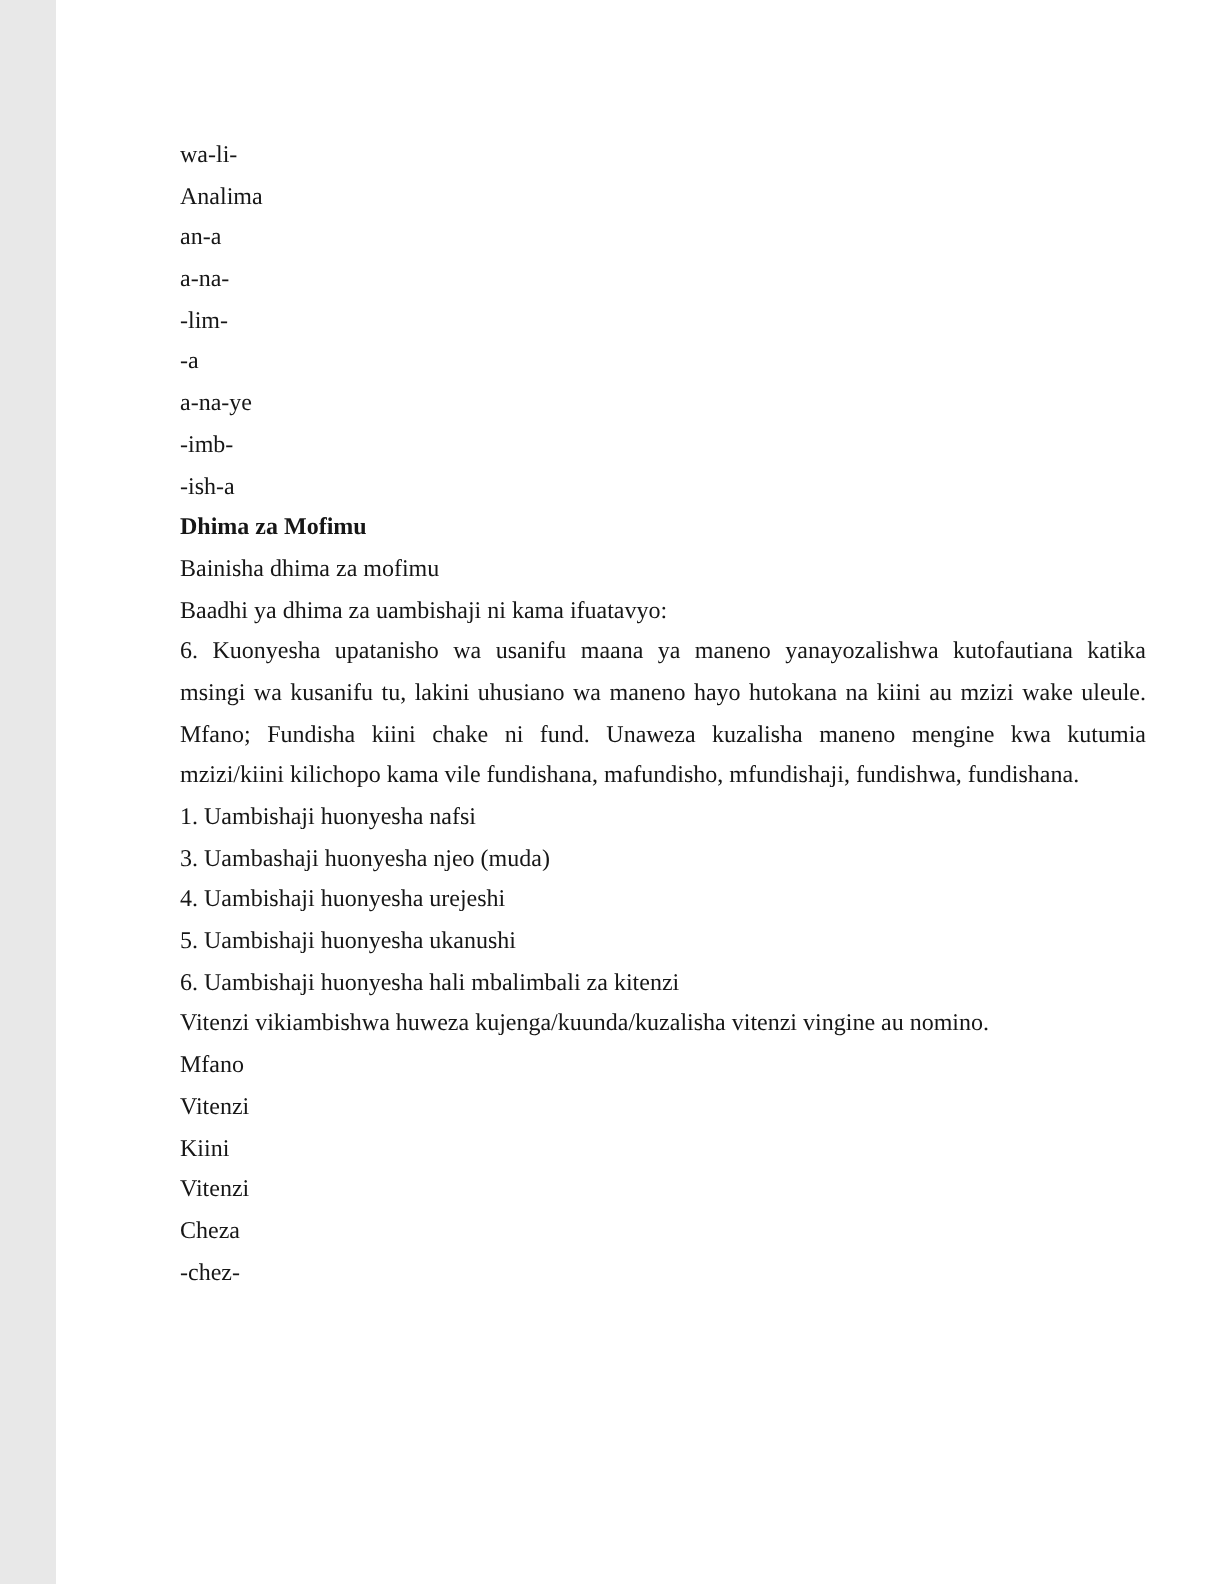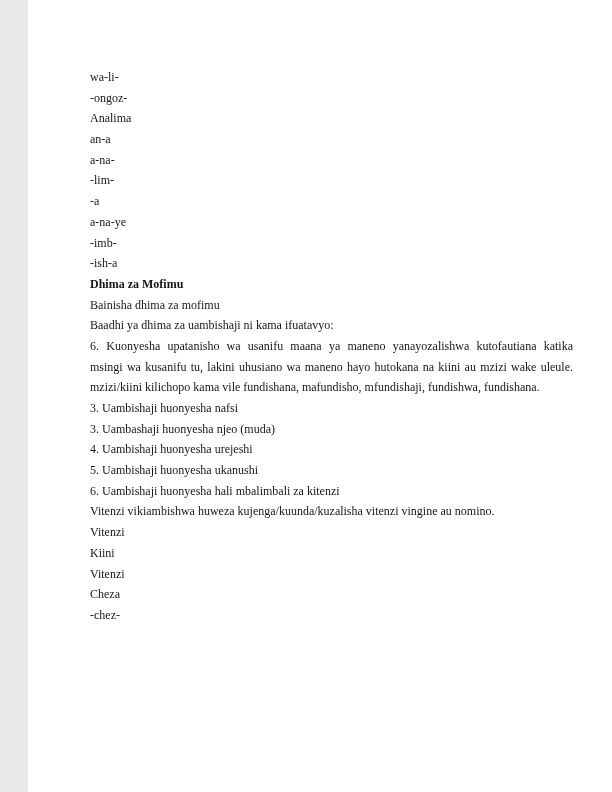--- a/index.html
+++ b/index.html
@@ -41,40 +41,41 @@
     text-align: justify;
     text-align-last: justify;
   }
 </style>
 </head>
 <body>
 
 <div class="page" style="background: rgb(255, 255, 255); margin-left: 28px;">
   <div class="content" style="color: rgb(22, 22, 22);">
     <div class="line">wa-li-</div>
-    <div class="line">-ongoz-</div>
     <div class="line">Analima</div>
     <div class="line">an-a</div>
     <div class="line">a-na-</div>
     <div class="line">-lim-</div>
     <div class="line">-a</div>
     <div class="line">a-na-ye</div>
     <div class="line">-imb-</div>
     <div class="line">-ish-a</div>
     <div class="line bold">Dhima za Mofimu</div>
     <div class="line">Bainisha dhima za mofimu</div>
     <div class="line">Baadhi ya dhima za uambishaji ni kama ifuatavyo:</div>
     <div class="line justify">6. Kuonyesha upatanisho wa usanifu maana ya maneno yanayozalishwa kutofautiana katika</div>
     <div class="line justify">msingi wa kusanifu tu, lakini uhusiano wa maneno hayo hutokana na kiini au mzizi wake uleule.</div>
+    <div class="line justify">Mfano; Fundisha kiini chake ni fund. Unaweza kuzalisha maneno mengine kwa kutumia</div>
     <div class="line">mzizi/kiini kilichopo kama vile fundishana, mafundisho, mfundishaji, fundishwa, fundishana.</div>
-    <div class="line">3. Uambishaji huonyesha nafsi</div>
+    <div class="line">1. Uambishaji huonyesha nafsi</div>
     <div class="line">3. Uambashaji huonyesha njeo (muda)</div>
     <div class="line">4. Uambishaji huonyesha urejeshi</div>
     <div class="line">5. Uambishaji huonyesha ukanushi</div>
     <div class="line">6. Uambishaji huonyesha hali mbalimbali za kitenzi</div>
     <div class="line">Vitenzi vikiambishwa huweza kujenga/kuunda/kuzalisha vitenzi vingine au nomino.</div>
+    <div class="line">Mfano</div>
     <div class="line">Vitenzi</div>
     <div class="line">Kiini</div>
     <div class="line">Vitenzi</div>
     <div class="line">Cheza</div>
     <div class="line">-chez-</div>
   </div>
 </div>
 
 </body></html>

